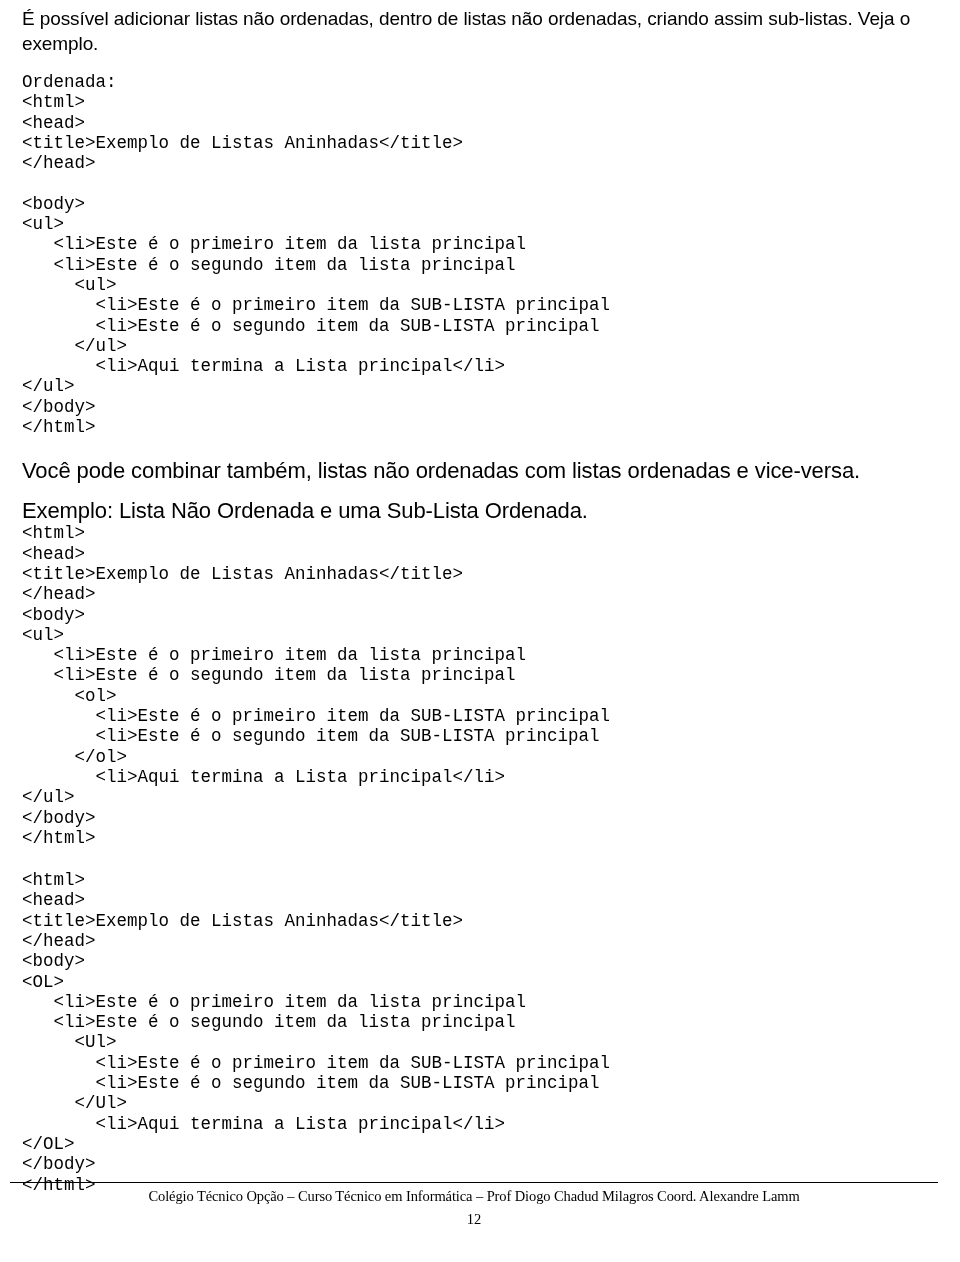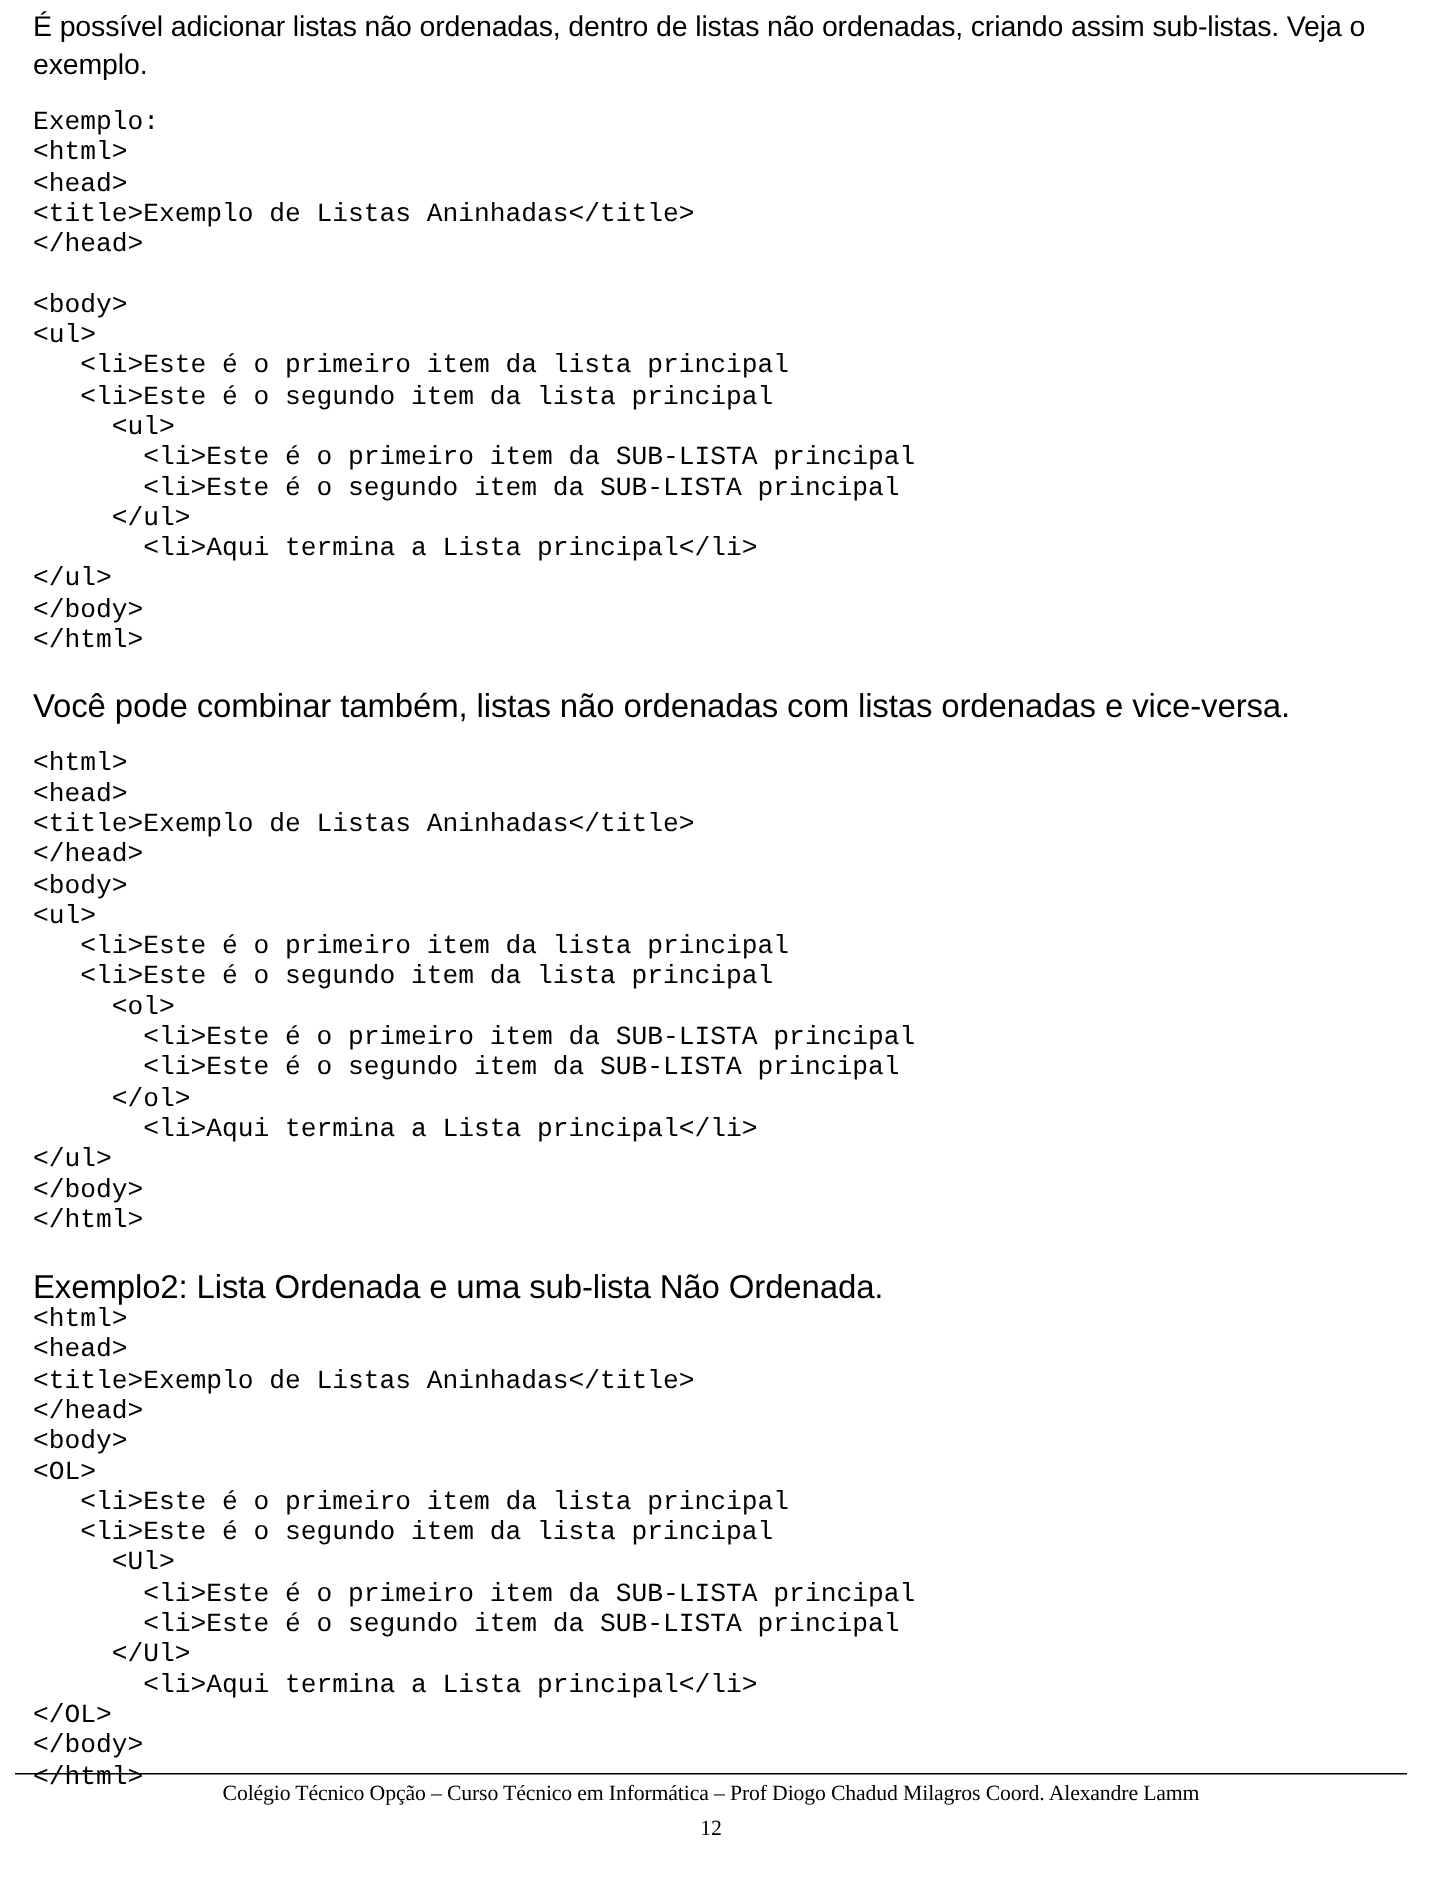--- a/index.html
+++ b/index.html
@@ -74,21 +74,21 @@
 </style>
 </head>
 <body>
 
 <div class="page">
 
   <p class="intro">É possível adicionar listas não ordenadas, dentro de listas não ordenadas, criando assim sub-listas. Veja o exemplo.</p>
 
   <div class="gap-md"></div>
 
-  <p class="code">Exemplo:</p>
+  <p class="code">Ordenada:</p>
   <pre class="code">&lt;html&gt;
 &lt;head&gt;
 &lt;title&gt;Exemplo de Listas Aninhadas&lt;/title&gt;
 &lt;/head&gt;
 
 &lt;body&gt;
 &lt;ul&gt;
    &lt;li&gt;Este é o primeiro item da lista principal
    &lt;li&gt;Este é o segundo item da lista principal
      &lt;ul&gt;
@@ -99,40 +99,40 @@
 &lt;/ul&gt;
 &lt;/body&gt;
 &lt;/html&gt;</pre>
 
   <div class="gap-lg"></div>
 
   <p class="para">Você pode combinar também, listas não ordenadas com listas ordenadas e vice-versa.</p>
 
   <div class="gap-md"></div>
 
+  <p class="para">Exemplo: Lista Não Ordenada e uma Sub-Lista Ordenada.</p>
   <pre class="code">&lt;html&gt;
 &lt;head&gt;
 &lt;title&gt;Exemplo de Listas Aninhadas&lt;/title&gt;
 &lt;/head&gt;
 &lt;body&gt;
 &lt;ul&gt;
    &lt;li&gt;Este é o primeiro item da lista principal
    &lt;li&gt;Este é o segundo item da lista principal
      &lt;ol&gt;
        &lt;li&gt;Este é o primeiro item da SUB-LISTA principal
        &lt;li&gt;Este é o segundo item da SUB-LISTA principal
      &lt;/ol&gt;
        &lt;li&gt;Aqui termina a Lista principal&lt;/li&gt;
 &lt;/ul&gt;
 &lt;/body&gt;
 &lt;/html&gt;</pre>
 
   <div class="gap-lg"></div>
 
-  <p class="para">Exemplo2: Lista Ordenada e uma sub-lista Não Ordenada.</p>
   <pre class="code">&lt;html&gt;
 &lt;head&gt;
 &lt;title&gt;Exemplo de Listas Aninhadas&lt;/title&gt;
 &lt;/head&gt;
 &lt;body&gt;
 &lt;OL&gt;
    &lt;li&gt;Este é o primeiro item da lista principal
    &lt;li&gt;Este é o segundo item da lista principal
      &lt;Ul&gt;
        &lt;li&gt;Este é o primeiro item da SUB-LISTA principal

